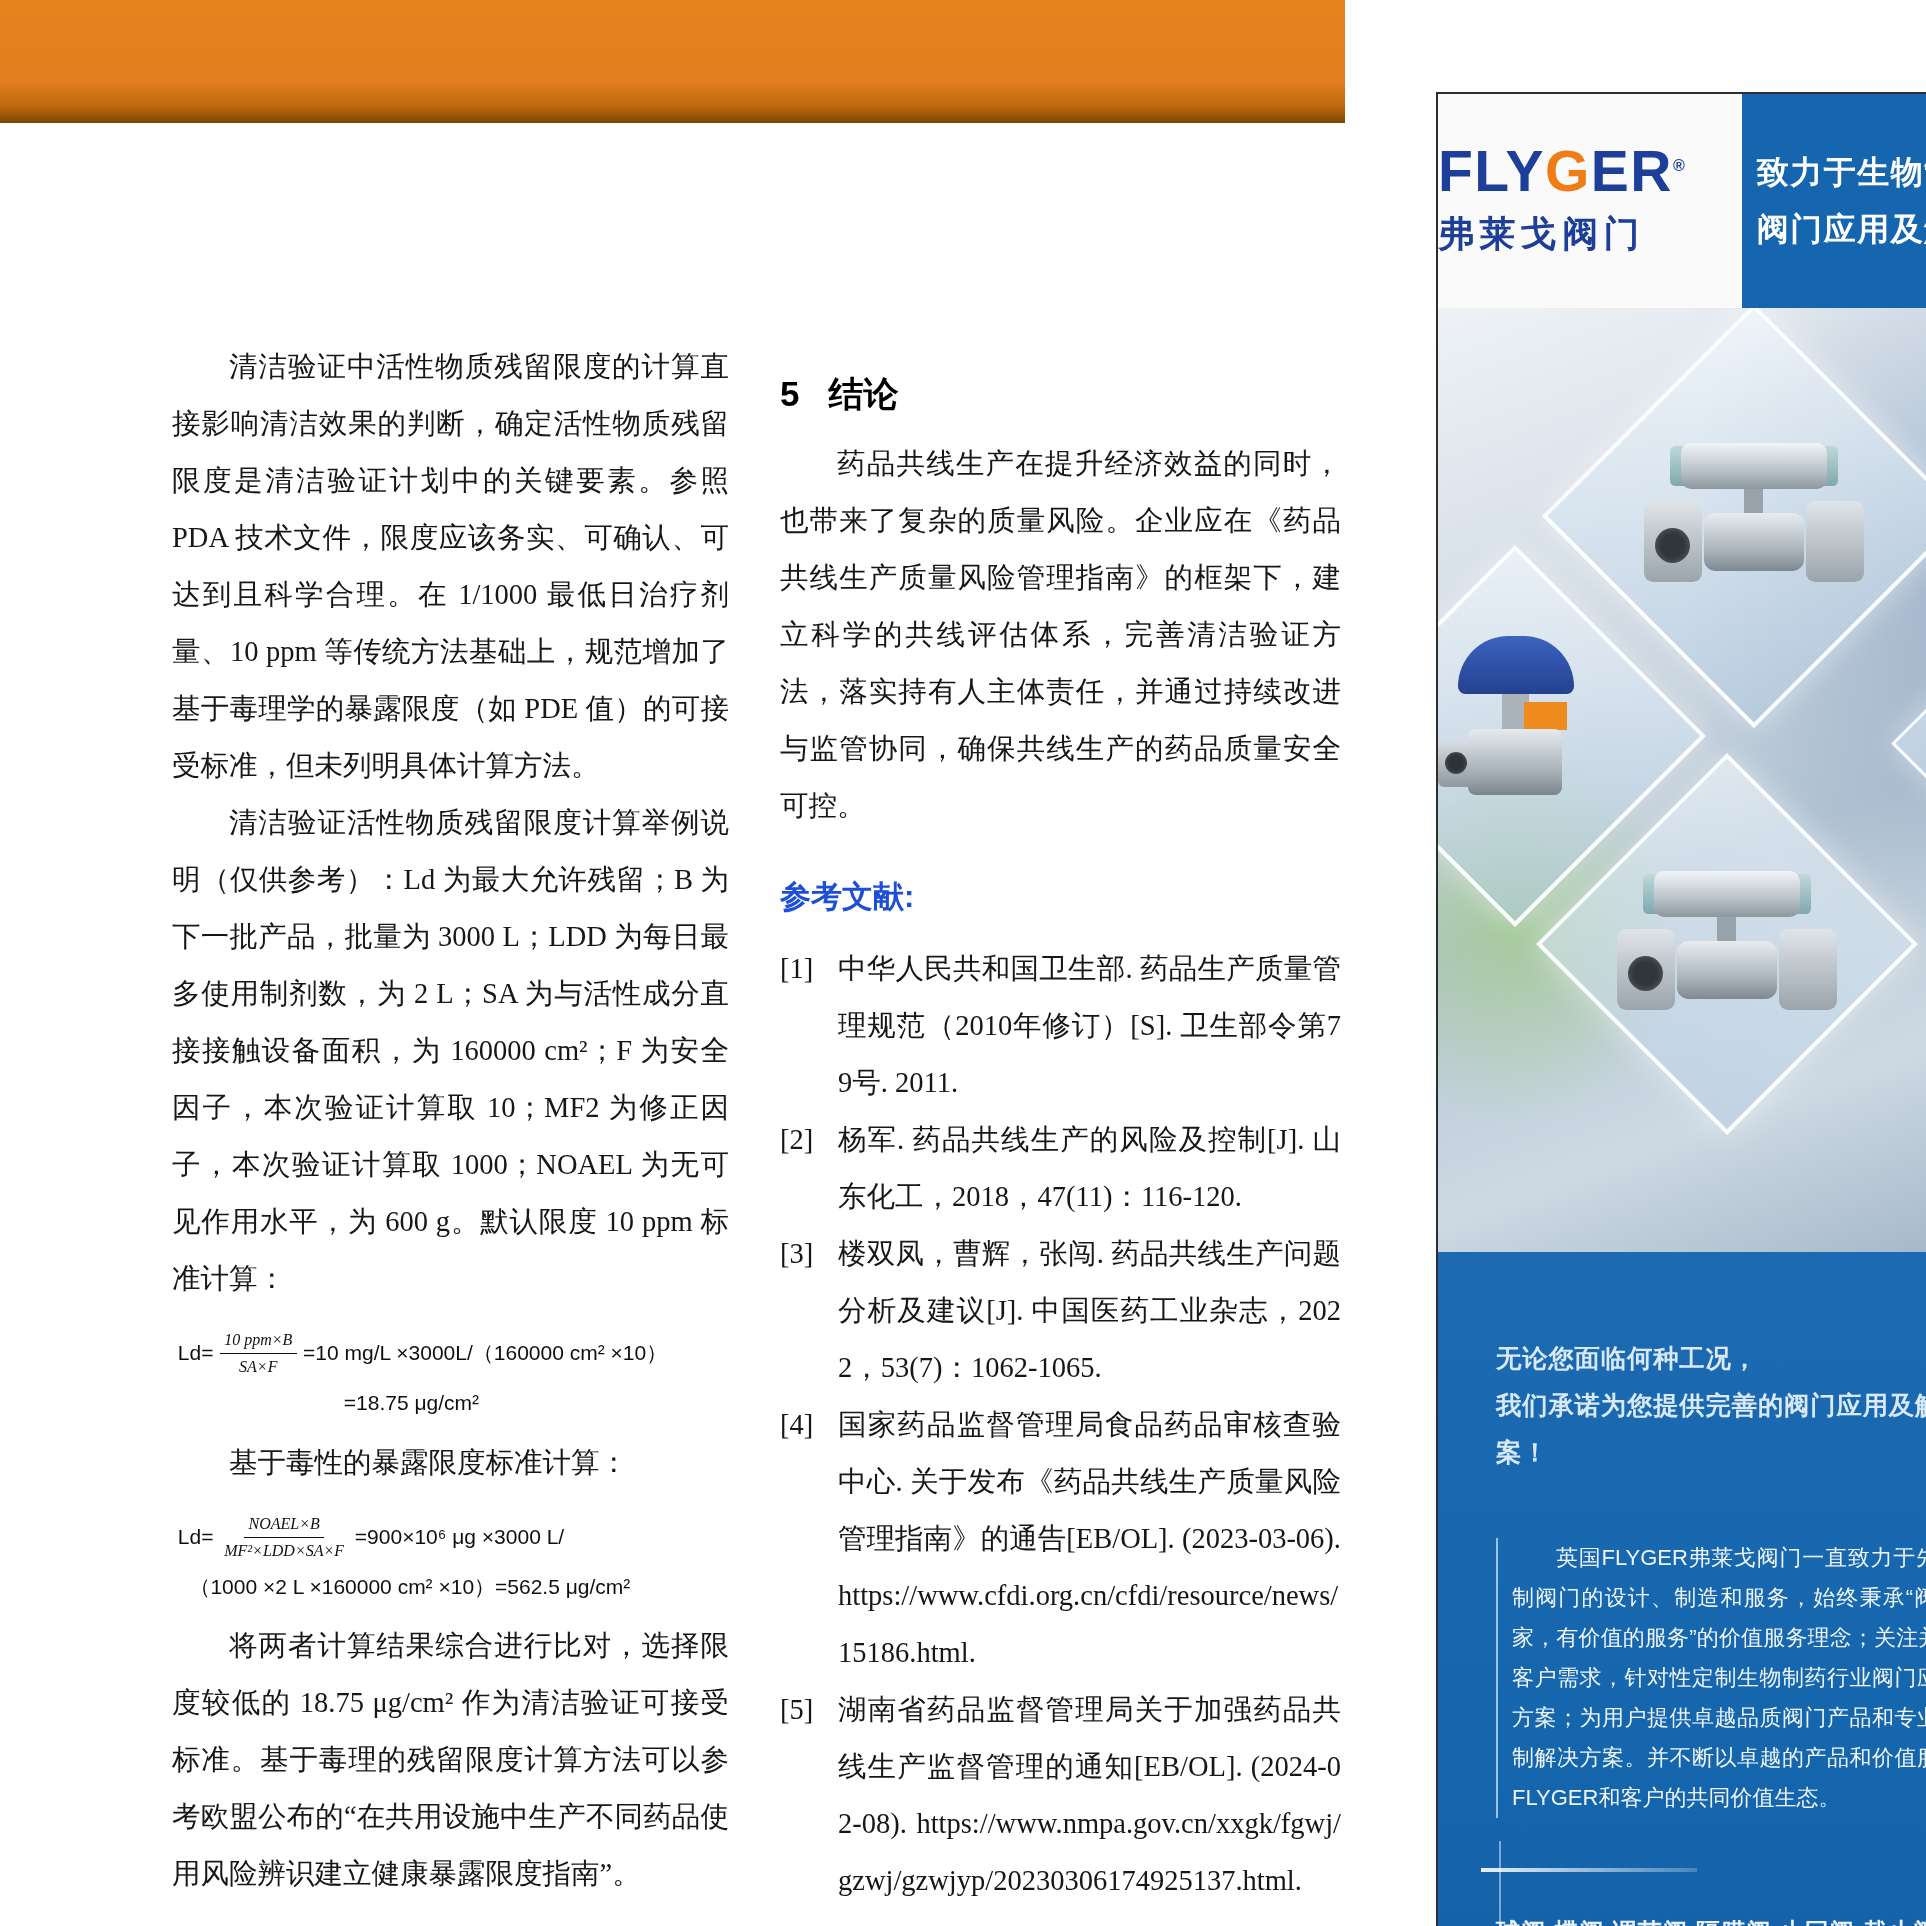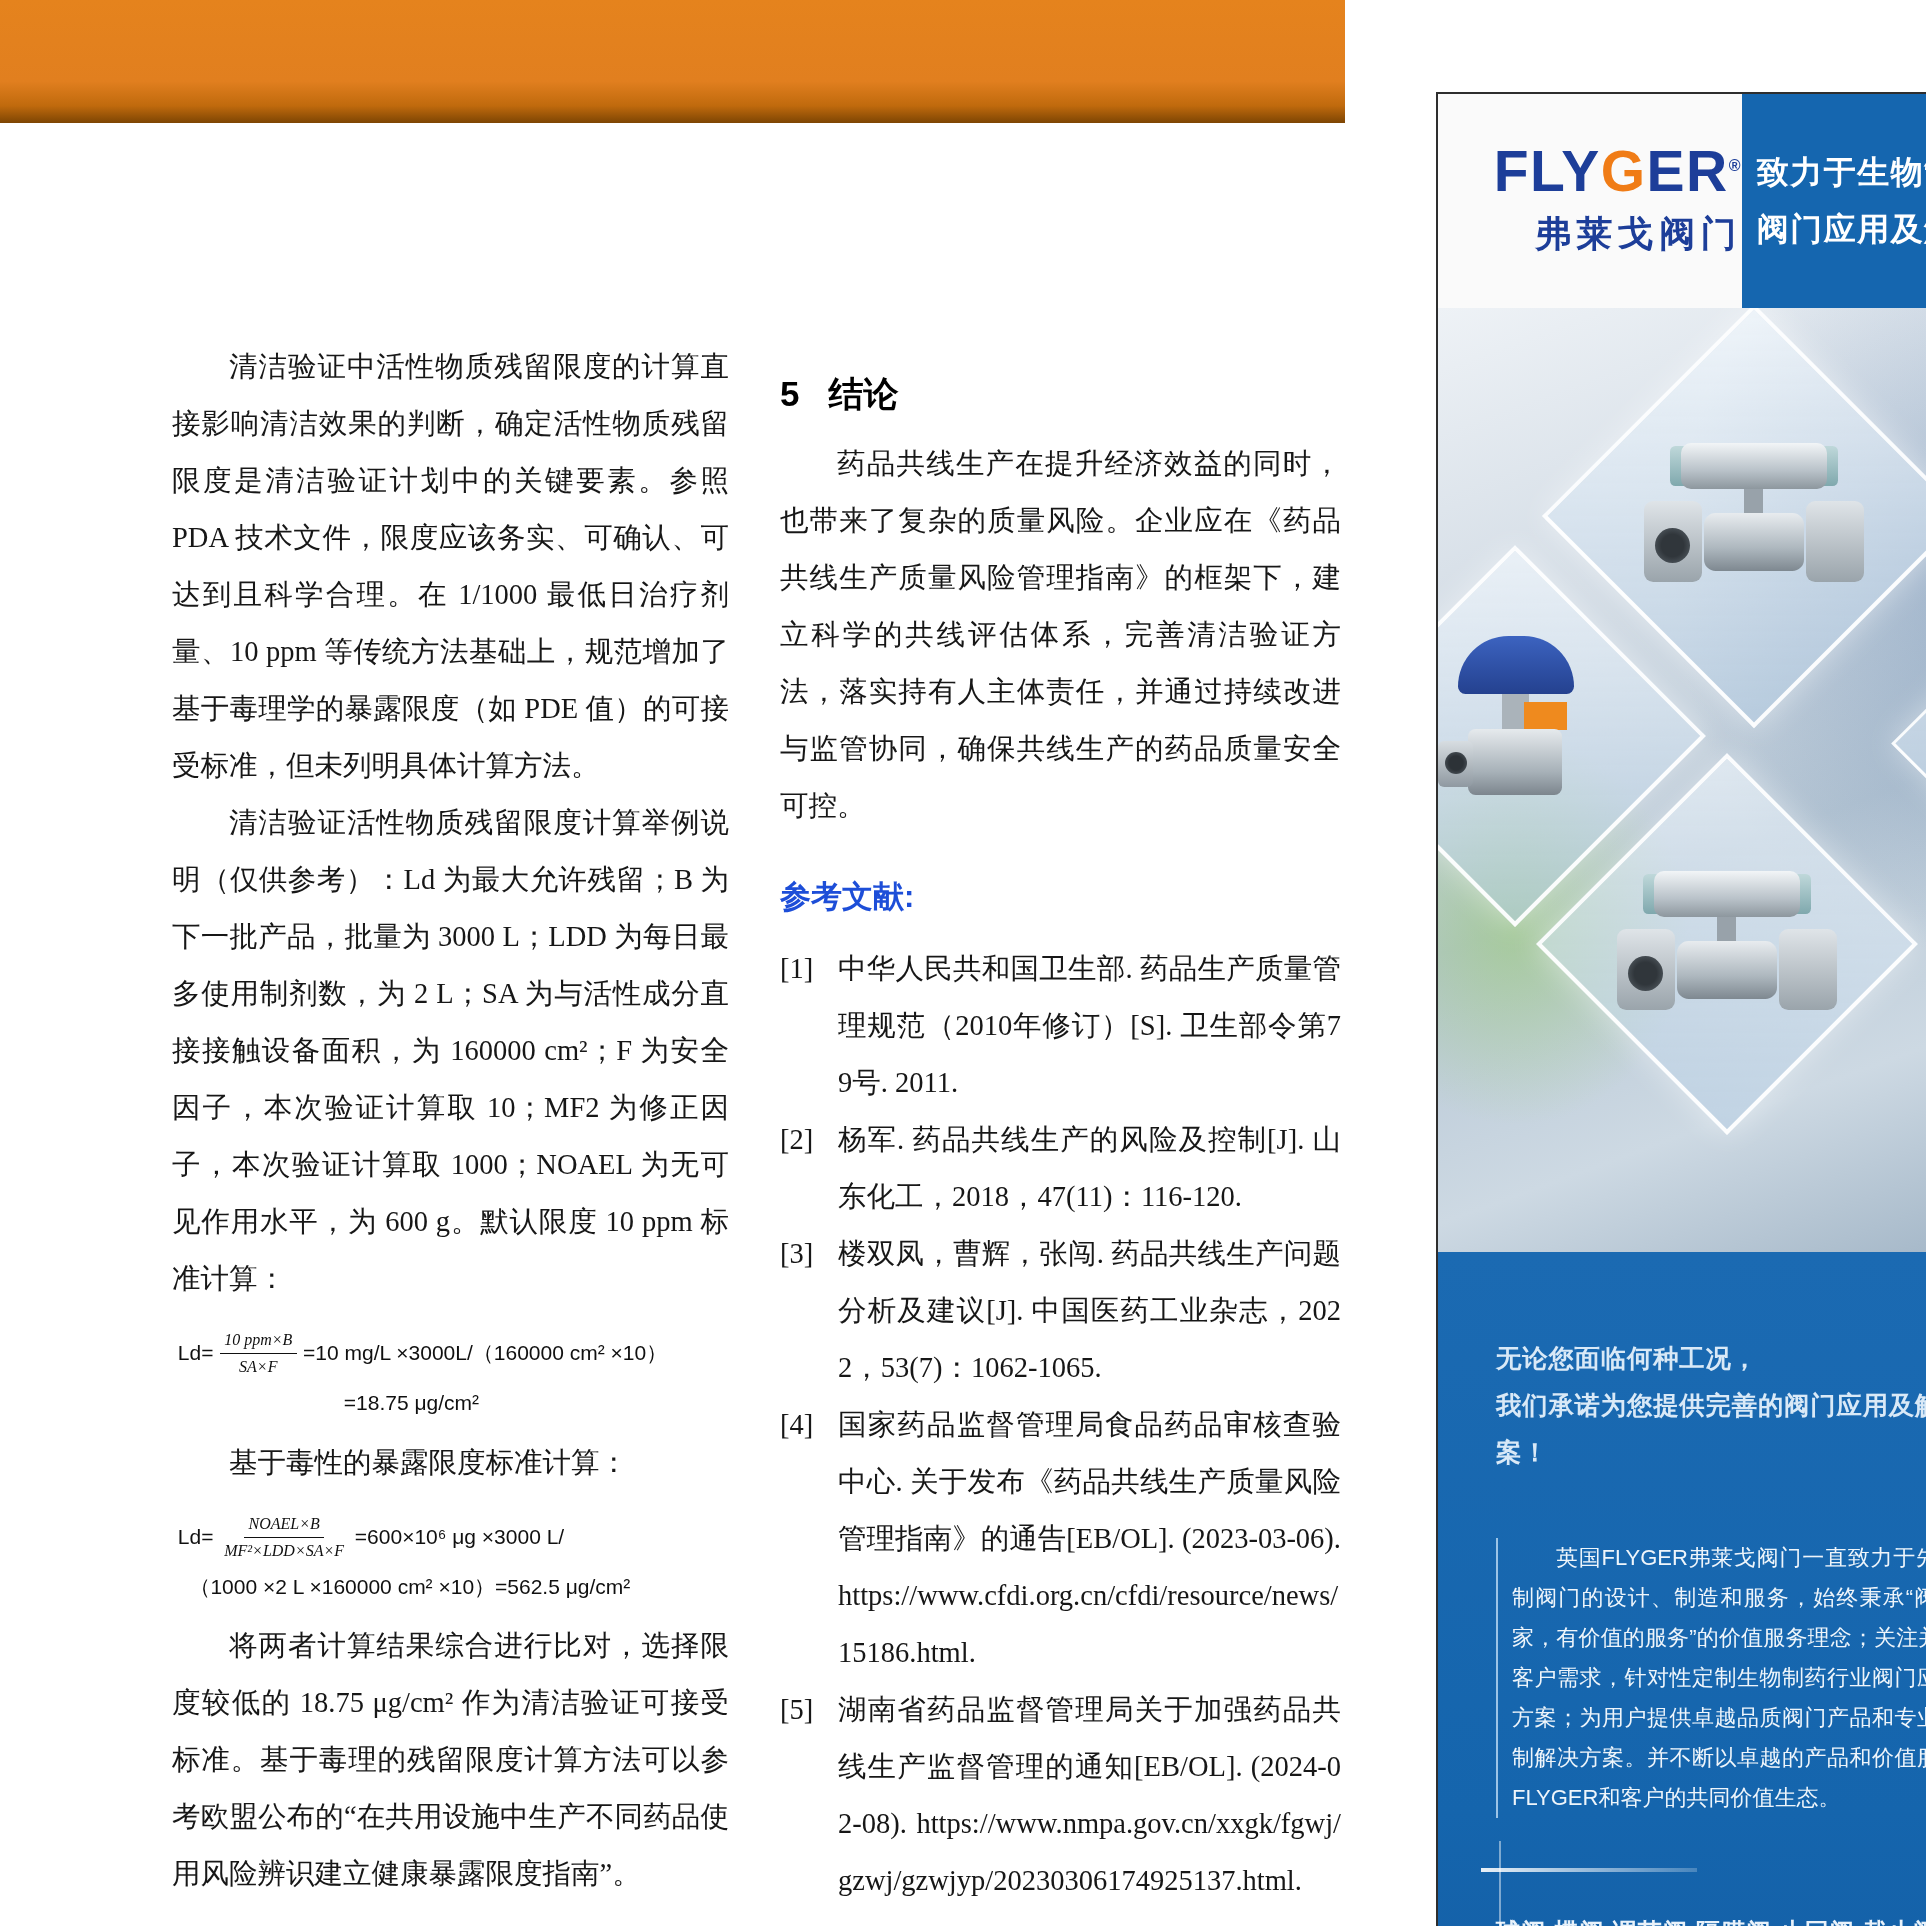--- a/index.html
+++ b/index.html
@@ -36,21 +36,21 @@
               margin:34px 0 14.6px;text-indent:0;text-align:left;}
   .ref-item{display:flex;}
   .ref-num{flex:0 0 58px;}
   .ref-body{flex:1;text-align:justify;word-break:break-all;}
 
   
   .ad{position:absolute;left:1436px;top:92px;width:639px;height:2757px;border:2.3px solid #2e2e2e;
       background:#fff;font-family:"Liberation Sans",sans-serif;}
   .ad-header{display:flex;height:214px;}
   .ad-logo-box{width:304px;background:#fafafa;display:flex;flex-direction:column;
-               align-items:flex-end;justify-content:center;}
+               align-items:flex-start;justify-content:center;}
   .ad-logo{font-weight:700;font-size:57px;color:#1d3e99;letter-spacing:1.5px;line-height:1;}
   .ad-logo .lg-g{color:#f07c16;}
   .ad-logo sup{font-size:16px;}
   .ad-logo-cn{margin-top:10.8px;font-weight:700;font-size:36px;color:#1d3e99;letter-spacing:5.4px;}
   .ad-slogan{flex:1;background:#1566af;color:#fff;display:flex;flex-direction:column;
              align-items:center;justify-content:center;font-weight:700;font-size:32px;
              line-height:57px;letter-spacing:1.5px;}
 
   .ad-photo{position:relative;height:944px;overflow:hidden;background:
     radial-gradient(ellipse at 12% 66%, rgba(150,205,100,.5), transparent 22%),
@@ -131,21 +131,21 @@
 
     <p class="para">基于毒性的暴露限度标准计算：</p>
 
     <div class="formula">
       <div class="f-row">
         <span>Ld=</span>
         <span class="frac">
           <span class="num">NOAEL×B</span>
           <span class="den">MF²×LDD×SA×F</span>
         </span>
-        <span>=600×10⁶ μg ×3000 L/</span>
+        <span>=900×10⁶ μg ×3000 L/</span>
       </div>
       <div class="f-cont small-ind">（1000 ×2 L ×160000 cm² ×10）=562.5 μg/cm²</div>
     </div>
 
     <p class="para">将两者计算结果综合进行比对，选择限度较低的 18.75 μg/cm² 作为清洁验证可接受标准。基于毒理的残留限度计算方法可以参考欧盟公布的“在共用设施中生产不同药品使用风险辨识建立健康暴露限度指南”。</p>
     <p class="para"></p>
 
   </div>
 
   <div class="col" id="col2">

